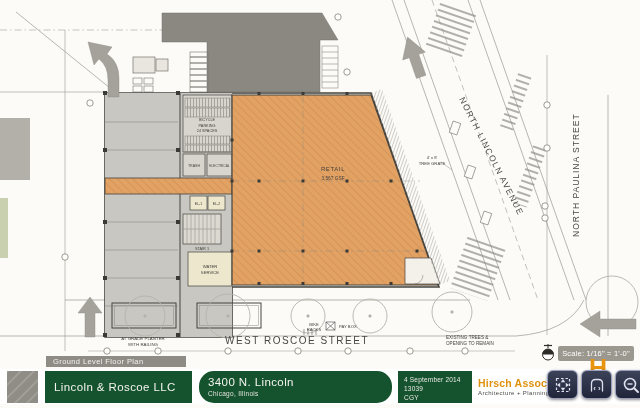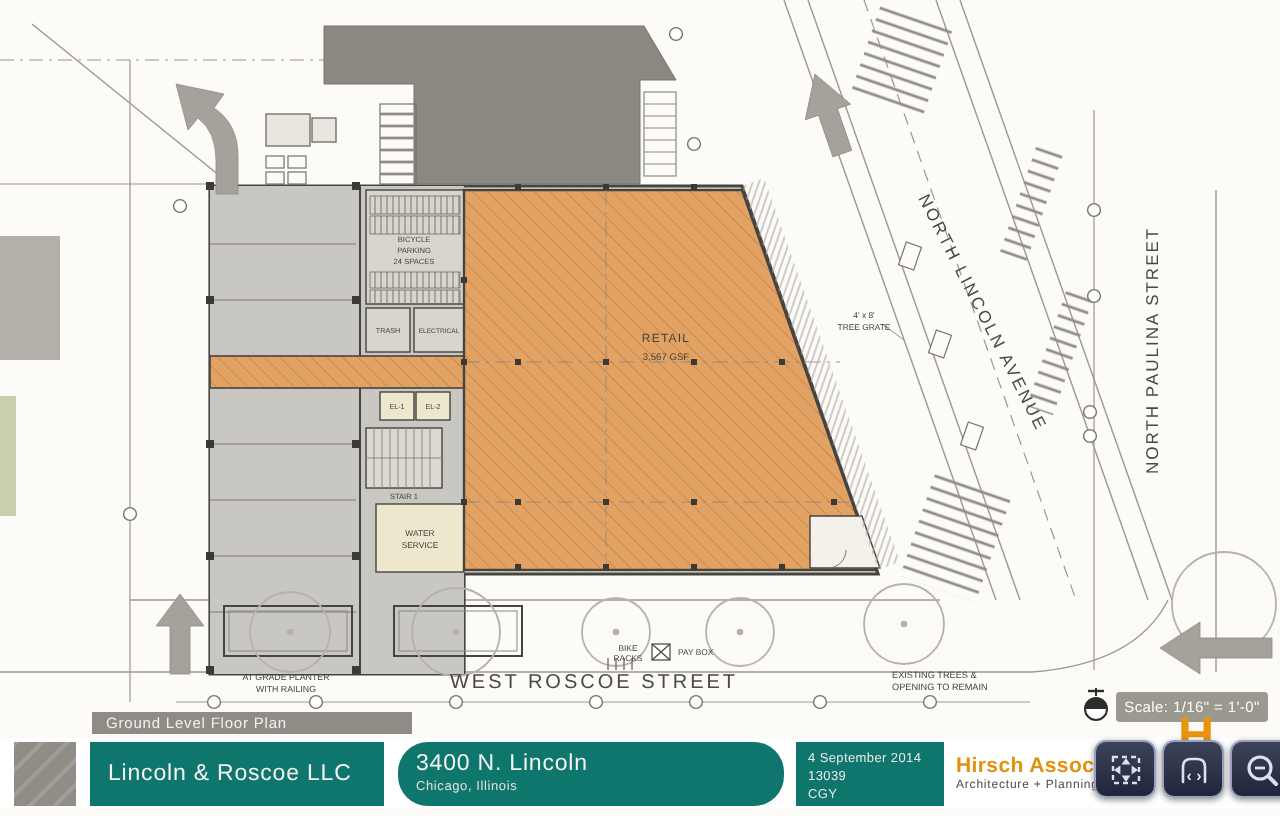--- a/index.html
+++ b/index.html
@@ -2,25 +2,25 @@
 <html><head>
 <meta charset="utf-8">
 <style>
   html,body{margin:0;padding:0;background:#e9e9e9;}
   .stage{position:relative;width:640px;height:408px;background:#fcfbf7;overflow:hidden;
          font-family:"Liberation Sans",sans-serif;}
   svg text{font-family:"Liberation Sans",sans-serif;fill:#45433e;}
   .street-label{fill:#4a4843;}
 
   
-  .sheet-bar{position:absolute;left:46px;top:356px;width:160px;height:11px;background:#8f8c85;
+  .sheet-bar{position:absolute;left:46px;top:356px;width:140px;height:11px;background:#8f8c85;
              color:#f2f1ee;font-size:7.5px;line-height:11px;padding-left:7px;box-sizing:border-box;
              letter-spacing:.4px;z-index:4;}
   .titlebar-row{position:absolute;left:0;top:369px;width:640px;height:35px;background:#ffffff;z-index:4;}
-  .tb-box{position:absolute;top:2px;height:32px;background:#0f766e;color:#f4f3ef;box-sizing:border-box;}
+  .tb-box{position:absolute;top:2px;height:32px;background:#14532d;color:#f4f3ef;box-sizing:border-box;}
   .tb-logo{left:7px;width:31px;
     background:#908d87 repeating-linear-gradient(135deg,rgba(255,255,255,.14) 0 2px,rgba(255,255,255,0) 2px 9px);}
   .tb-client{left:45px;width:147px;font-size:11.5px;line-height:32px;padding-left:9px;letter-spacing:.4px;}
   .tb-address{left:199px;width:193px;padding:5px 0 0 9px;border-radius:15px;}
   .tb-address .a1{font-size:11.5px;letter-spacing:.4px;}
   .tb-address .a2{font-size:6.5px;color:#e3e1dc;margin-top:2px;letter-spacing:.3px;}
   .tb-meta{left:398px;width:74px;padding:4px 0 0 6px;font-size:6.5px;line-height:9px;color:#eceae6;letter-spacing:.2px;}
   .firm-block{position:absolute;left:478px;top:8px;width:100px;}
   .firm-name{font-size:10.5px;font-weight:bold;color:#e0910e;letter-spacing:.2px;}
   .firm-tag{font-size:6px;color:#4d4b47;letter-spacing:.4px;margin-top:1px;}

